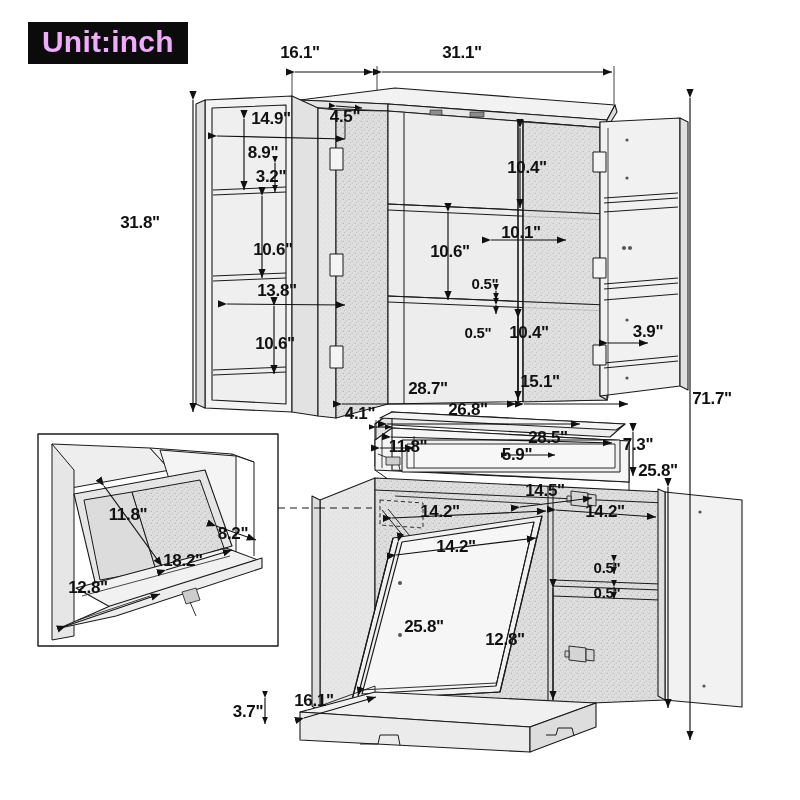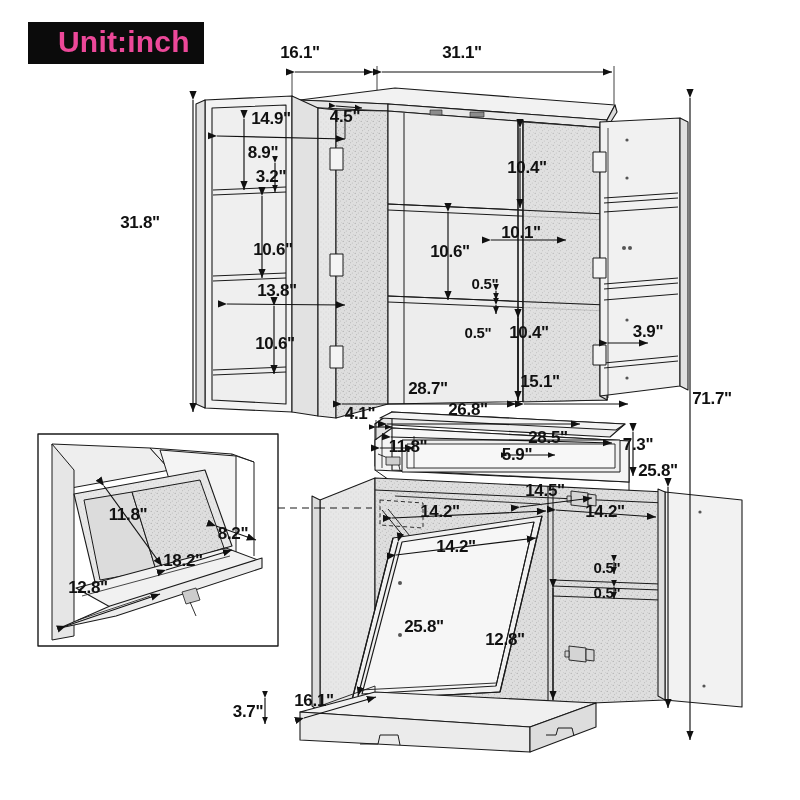--- a/index.html
+++ b/index.html
@@ -3,22 +3,22 @@
 <meta charset="utf-8">
 <style>
   html,body{margin:0;padding:0;background:#ffffff;}
   body{width:800px;height:800px;overflow:hidden;
        font-family:"Liberation Sans","DejaVu Sans",sans-serif;}
   #stage{position:relative;width:800px;height:800px;background:#fff;}
   svg#art{position:absolute;left:0;top:0;width:800px;height:800px;}
 
   
   .unit-badge{position:absolute;left:28px;top:22px;
-    background:#0b0b0b;color:#ec4899;font-size:30px;font-weight:bold;
-    letter-spacing:.2px;padding:5px 14px 7px 30px;line-height:1;}
+    background:#0b0b0b;color:#f0abfc;font-size:30px;font-weight:bold;
+    letter-spacing:.2px;padding:5px 14px 7px 14px;line-height:1;}
 
   
   .dim{position:absolute;font-size:17px;font-weight:bold;color:#111;
        white-space:nowrap;line-height:1;letter-spacing:-0.3px;}
   .dim.sm{font-size:15px;}
 </style>
 </head>
 <body>
 
 <div id="stage">

